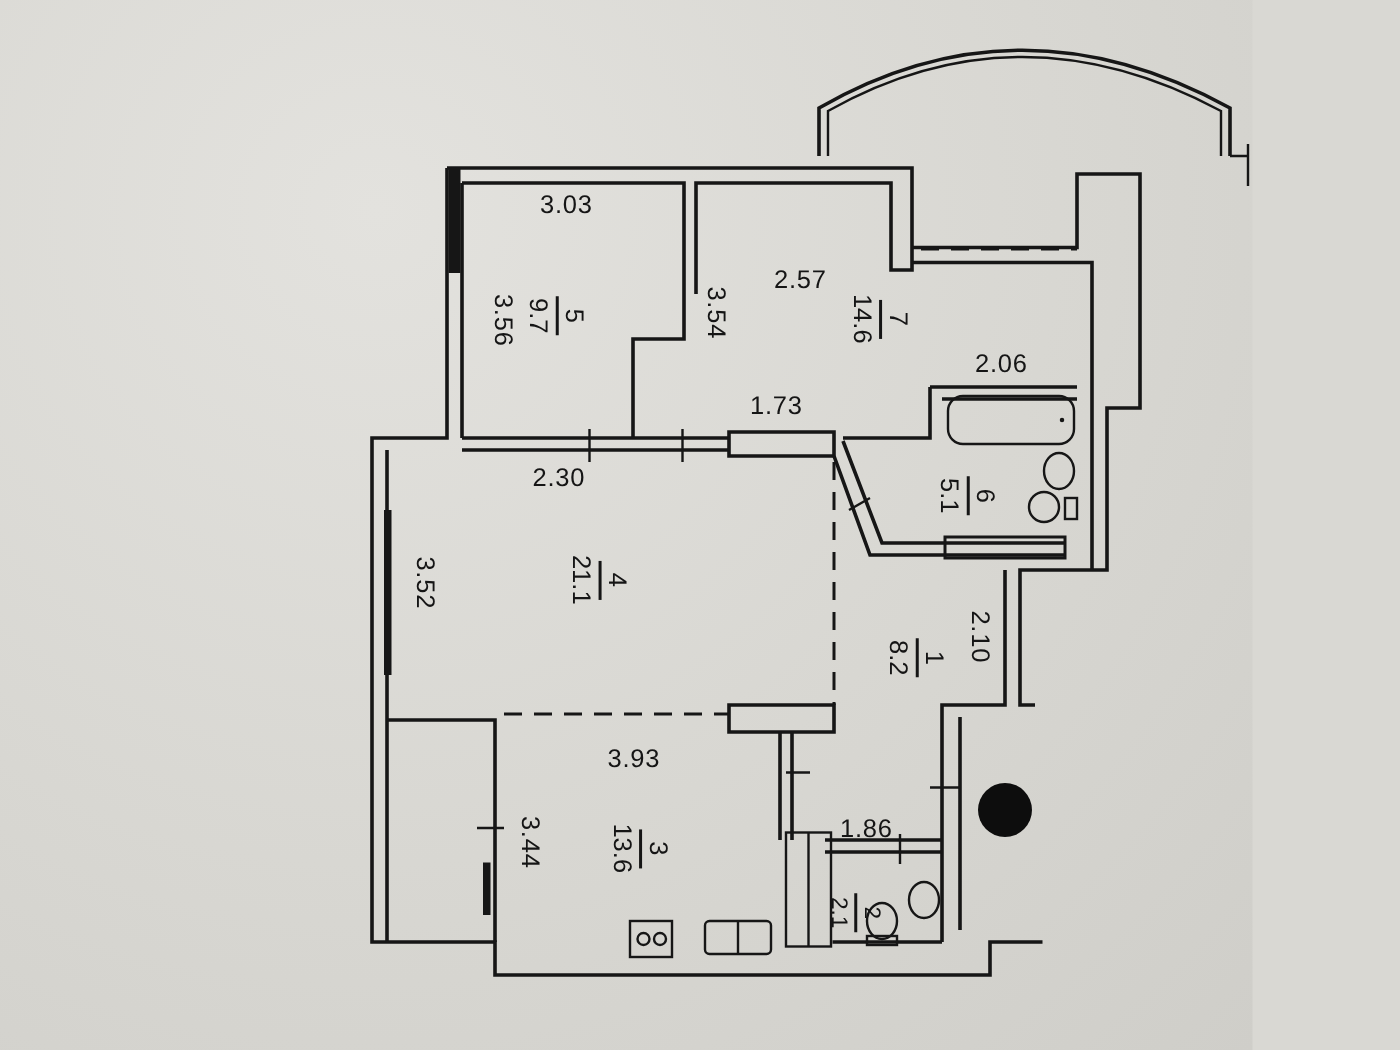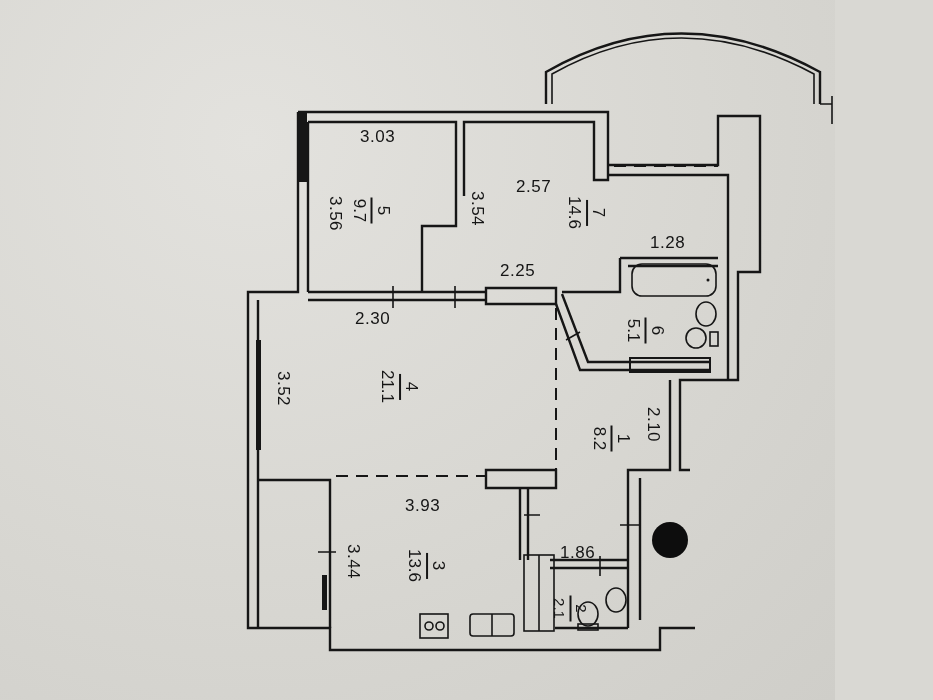--- a/index.html
+++ b/index.html
@@ -126,23 +126,23 @@
     <span class="num">5</span>
     <span class="area">9.7</span>
   </div>
 
   <div class="lbl" style="left:516px;top:136px;margin-top:42px;">2.57</div>
   <div class="lbl rot" style="left:460px;top:200px;">3.54</div>
   <div class="room-tag" style="left:570px;top:192px;">
     <span class="num">7</span>
     <span class="area">14.6</span>
   </div>
-  <div class="lbl" style="left:500px;top:262px;">2.25</div>
+  <div class="lbl" style="left:500px;top:262px;">1.73</div>
 
-  <div class="lbl" style="left:650px;top:234px;">1.28</div>
+  <div class="lbl" style="left:650px;top:234px;">2.06</div>
   <div class="room-tag" style="left:632px;top:310px;">
     <span class="num">6</span>
     <span class="area">5.1</span>
   </div>
 
   <div class="lbl" style="left:355px;top:310px;">2.30</div>
   <div class="lbl rot" style="left:266px;top:380px;">3.52</div>
   <div class="room-tag" style="left:383px;top:366px;">
     <span class="num">4</span>
     <span class="area">21.1</span>

